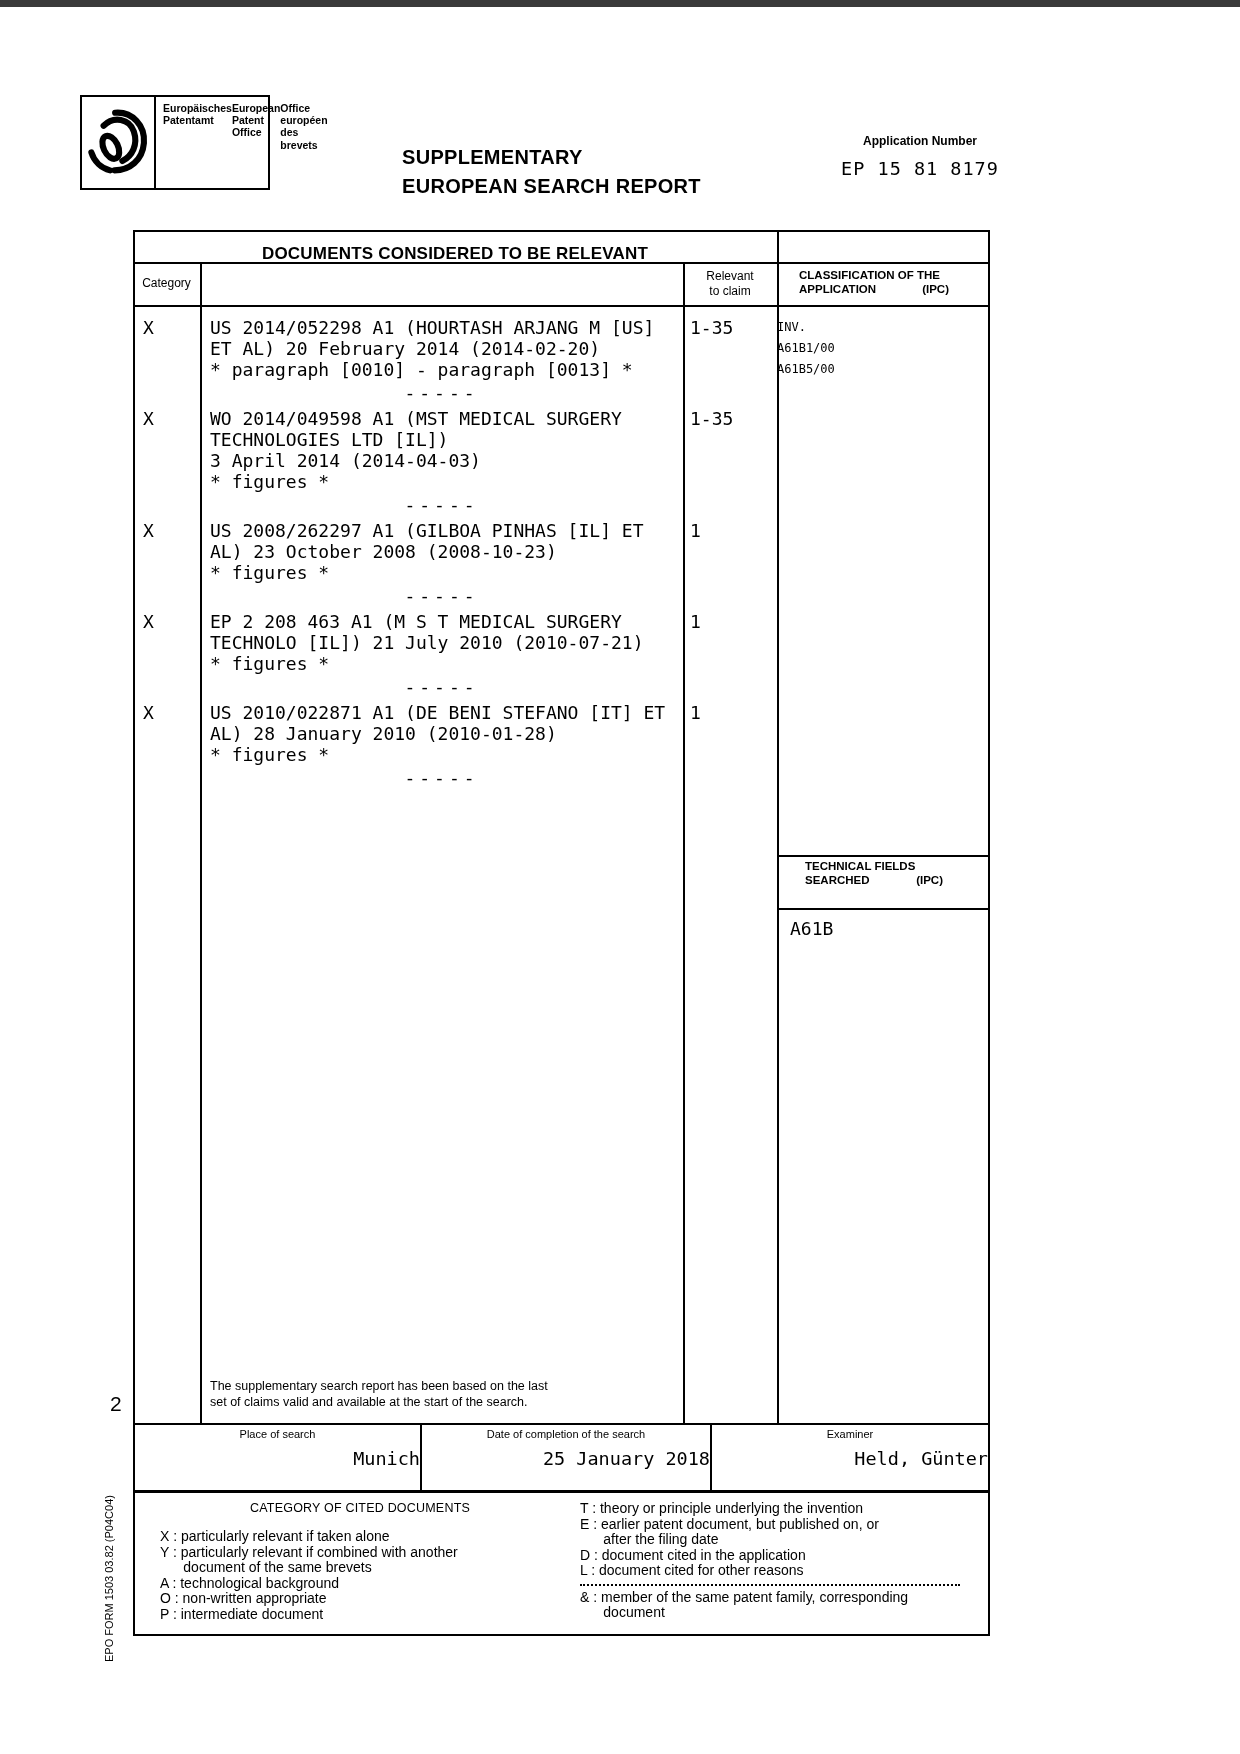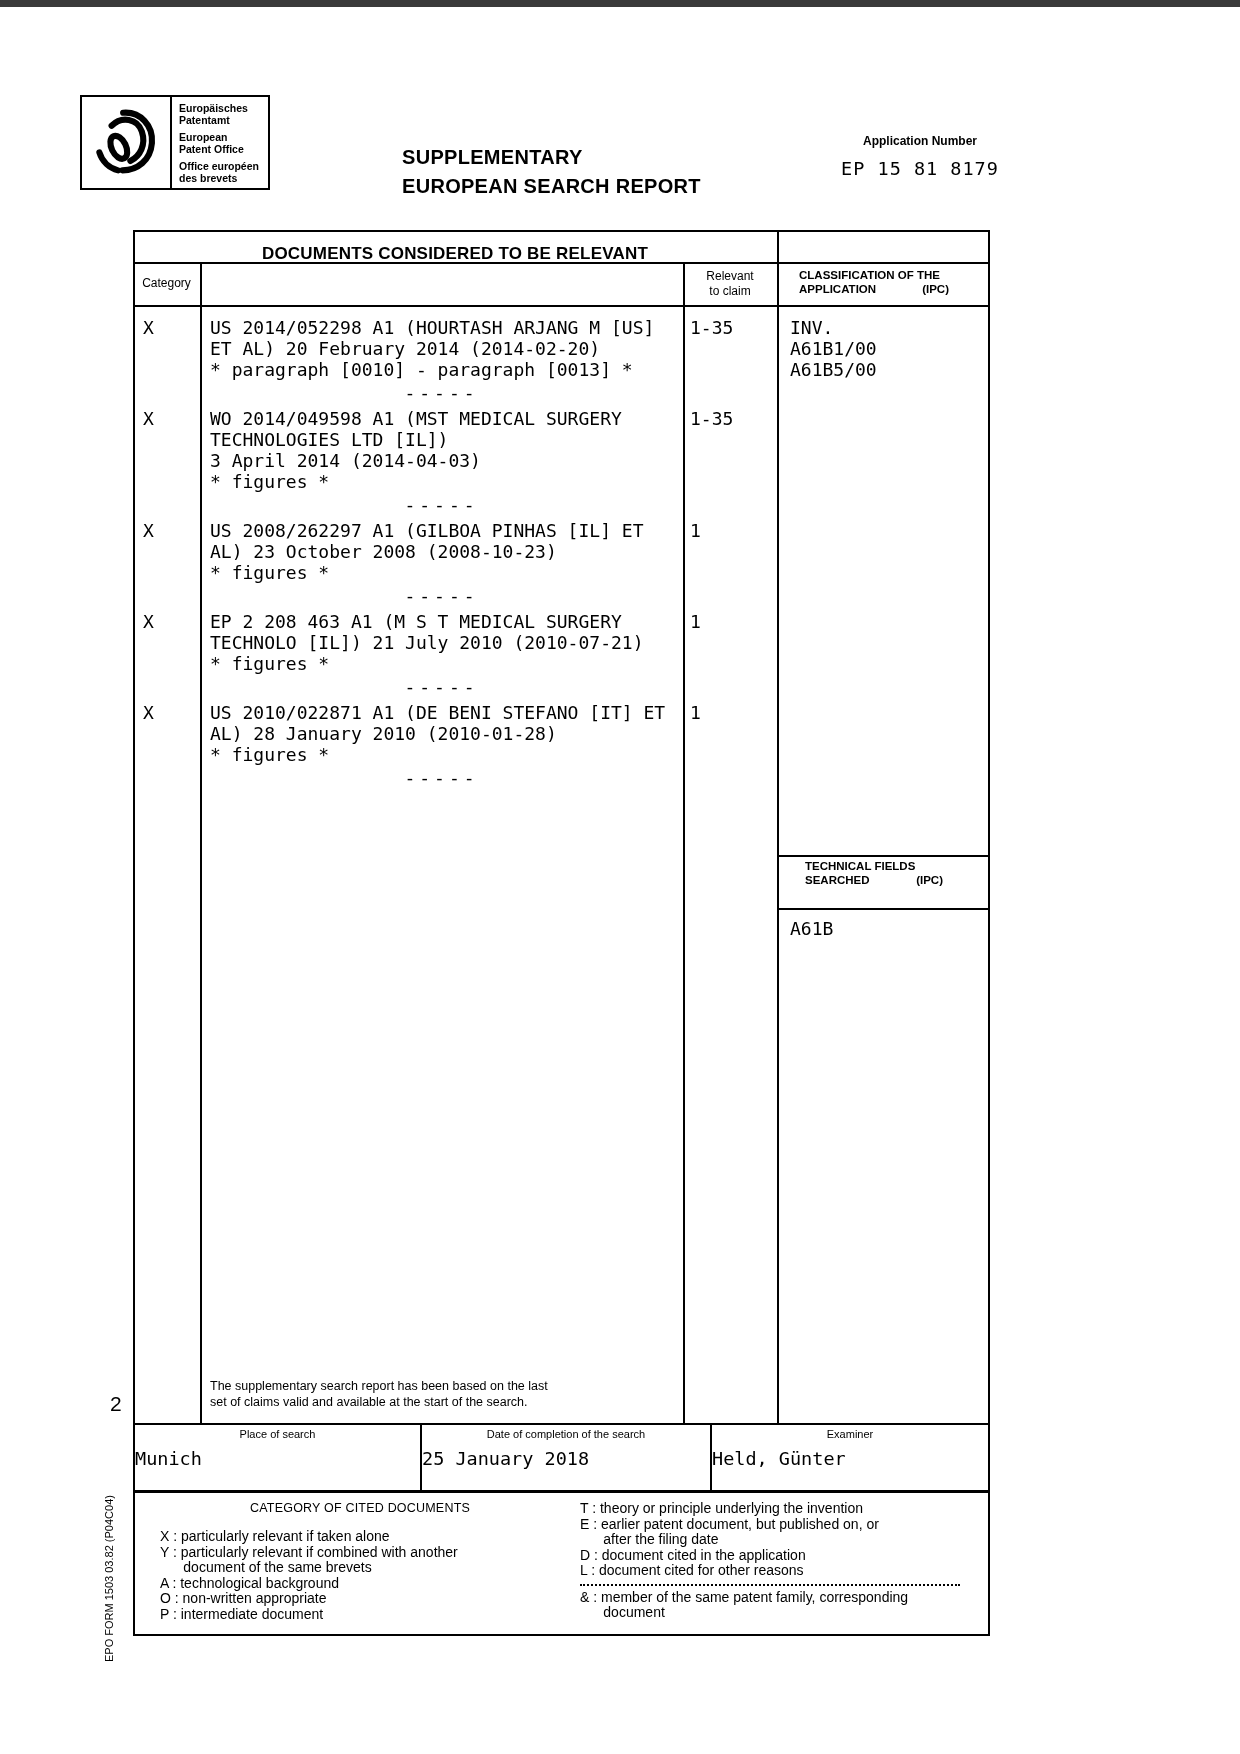--- a/index.html
+++ b/index.html
@@ -12,21 +12,21 @@
   .hline,.vline { position:absolute; background:#000; }
 
   
   .scan-bar { position:absolute; left:0; top:0; width:1240px; height:7px; background:#3a3a3a; }
 
   
   .logo-box { position:absolute; left:80px; top:95px; width:190px; height:95px;
     border:2px solid #000; display:flex; }
   .logo-glyph-cell { width:90px; border-right:2px solid #000; display:flex;
     align-items:center; justify-content:center; }
-  .logo-names { flex:1; padding:5px 4px 4px 7px; display:flex; flex-direction:column;
+  .logo-names { flex:1; padding:5px 4px 4px 7px; display:flex; flex-direction:row;
     justify-content:space-between; }
   .org-name { font-size:10.5px; font-weight:bold; line-height:1.16; white-space:pre-line; }
 
   
   .report-title { position:absolute; left:402px; top:143px; font-size:20px; font-weight:bold;
     letter-spacing:0.3px; line-height:29px; white-space:pre-line; }
   .app-label { position:absolute; left:820px; top:134px; width:200px; text-align:center;
     font-size:12px; font-weight:bold; }
   .app-value { position:absolute; left:800px; top:158px; width:240px; text-align:center;
     font-family:"DejaVu Sans Mono", monospace; font-size:18.5px; letter-spacing:1px; }
@@ -49,40 +49,40 @@
   .entries { position:absolute; left:0; top:83px; width:644px; padding-top:4px;
     font-family:"DejaVu Sans Mono", monospace; font-size:18px; line-height:21px; }
   .entry-row { display:flex; }
   .e-cat { width:67px; padding-left:10px; }
   .e-cit { width:483px; padding-left:10px; white-space:pre; }
   .e-rel { width:94px; padding-left:7px; white-space:pre; }
   .e-sep { margin:2px 0 5px 67px; width:483px; text-align:center;
     letter-spacing:4px; line-height:21px; }
 
   
-  .class-values { position:absolute; left:644px; top:87px; padding-left:13px;
-    font-family:"DejaVu Sans Mono", monospace; font-size:18px; line-height:21px; }
+  .class-values { position:absolute; left:644px; top:87px; 
+    font-family:"DejaVu Sans Mono", monospace; font-size:12px; line-height:21px; }
   .tech-label { position:absolute; left:644px; top:629px; width:213px; padding-left:28px;
     font-size:11.5px; font-weight:bold; line-height:14px; }
   .tech-l2 { display:flex; justify-content:space-between; width:138px; }
   .tech-values { position:absolute; left:644px; top:688px; padding-left:13px;
     font-family:"DejaVu Sans Mono", monospace; font-size:18px; line-height:21px; }
 
   .note { position:absolute; left:77px; top:1148px; width:520px; font-size:12.5px;
     line-height:16px; white-space:pre-line; }
 
   
   .footer-box { position:absolute; left:133px; top:1423px; width:857px; height:67px;
     border:2px solid #000; border-bottom:none; display:flex; }
   .f-cell { padding-top:3px; }
   .f-cell-place { width:287px; border-right:2px solid #000; }
   .f-cell-date { width:290px; border-right:2px solid #000; }
   .f-cell-exam { flex:1; }
   .f-label { text-align:center; font-size:11px; }
-  .f-value { text-align:left; margin-top:8px; font-family:"DejaVu Sans Mono", monospace;
+  .f-value { text-align:right; margin-top:8px; font-family:"DejaVu Sans Mono", monospace;
     font-size:18.5px; }
 
   
   .legend-box { position:absolute; left:133px; top:1490px; width:857px; height:146px;
     border:2px solid #000; border-top:3px solid #000; }
   .legend-left { position:absolute; left:25px; top:8px; width:400px; }
   .legend-title { text-align:center; font-size:12.5px; letter-spacing:0.2px; margin-bottom:14px; }
   .legend-item { font-size:14px; line-height:15.5px; white-space:pre; }
   .legend-right { position:absolute; left:445px; top:8px; width:395px; }
   .dotted-divider { border-top:2px dotted #000; margin:5px 0 4px 0; width:380px; }

